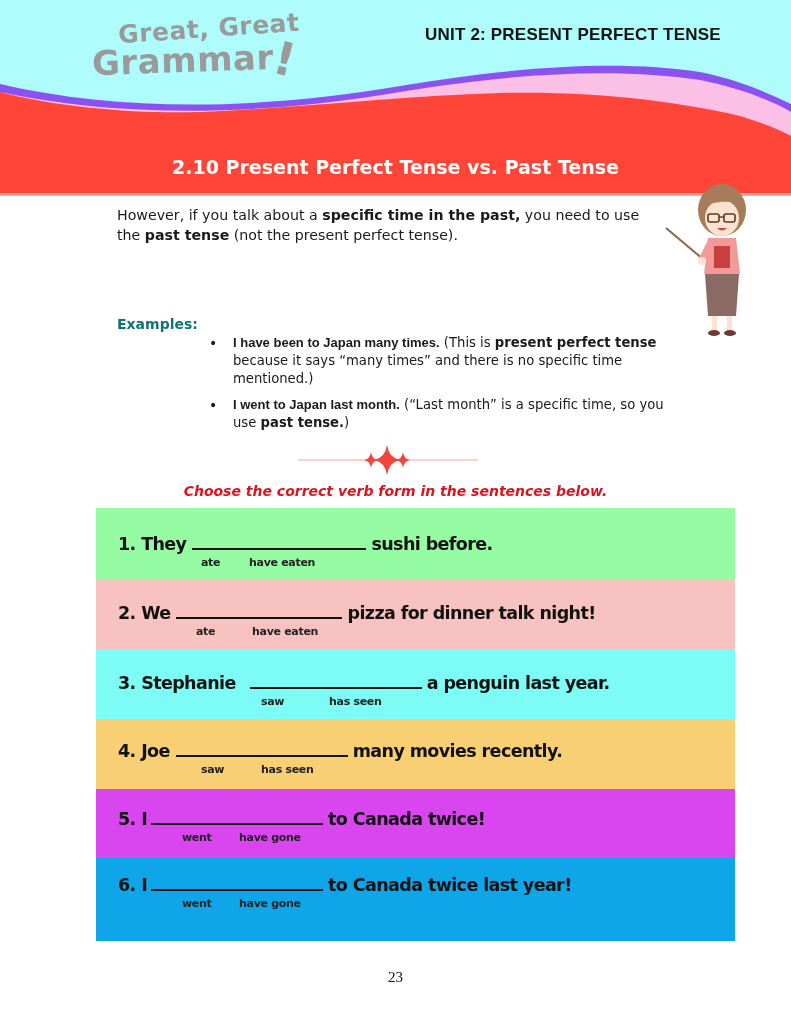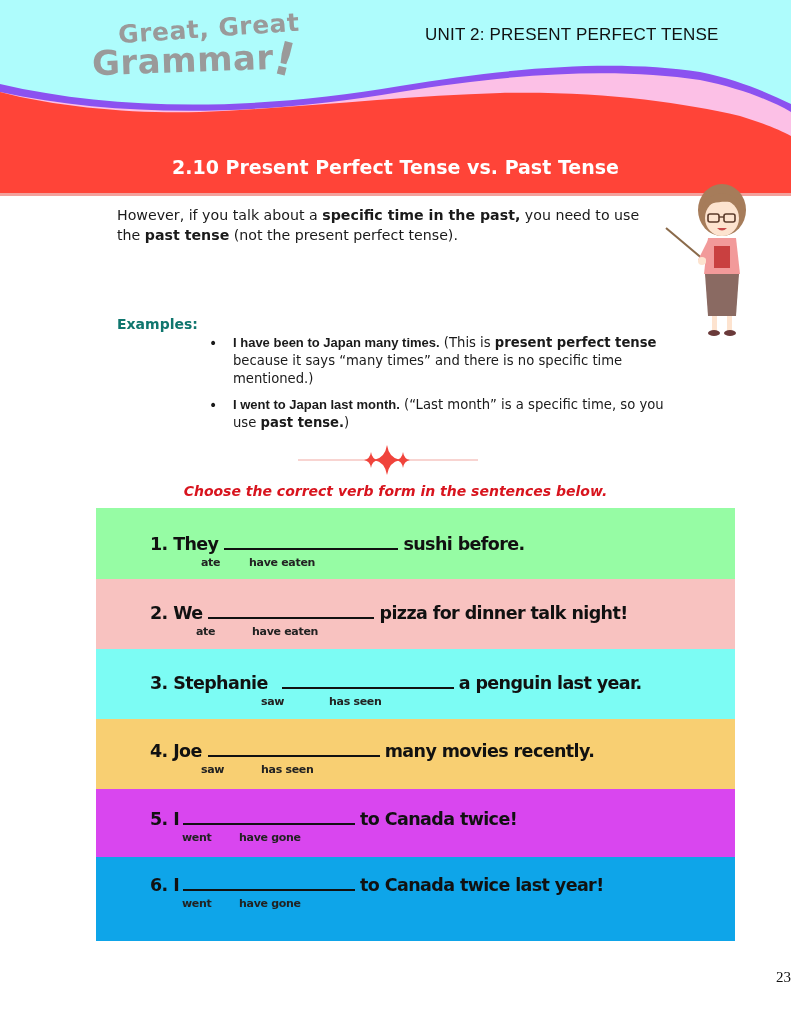--- a/index.html
+++ b/index.html
@@ -3,41 +3,41 @@
 <meta charset="utf-8">
 <style>
   html, body { margin: 0; padding: 0; }
   body { width: 791px; height: 1024px; background: #ffffff; position: relative; overflow: hidden; font-family: "DejaVu Sans", sans-serif; color: #111; }
   .header { position: absolute; left: 0; top: 0; width: 791px; height: 196px; }
   .header svg { position: absolute; left: 0; top: 0; }
   .logo { position: absolute; left: 92px; top: 12px; width: 220px; height: 68px; }
   .logo-line1 { position: absolute; left: 26px; top: 2px; font-family: "DejaVu Sans", sans-serif; font-weight: bold; font-size: 25px; color: #9a9a9a; transform: rotate(-4deg); letter-spacing: 0.5px; }
   .logo-line2 { position: absolute; left: 0px; top: 28px; font-family: "DejaVu Sans", sans-serif; font-weight: bold; font-size: 34px; color: #9a9a9a; transform: rotate(-2deg); letter-spacing: 0.5px; }
   .logo-bang { position: absolute; left: 182px; top: 20px; font-family: "DejaVu Sans", sans-serif; font-weight: bold; font-size: 46px; color: #9a9a9a; transform: rotate(14deg); }
-  .unit-title { position: absolute; left: 425px; top: 25px; font-family: "Liberation Sans", sans-serif; font-weight: normal; font-size: 17px; color: #111; letter-spacing: 0.2px; text-align: center; }
+  .unit-title { position: absolute; left: 425px; top: 25px; font-family: "Liberation Sans", sans-serif; font-weight: bold; font-size: 17px; color: #111; letter-spacing: 0.2px; text-align: center; }
   .section-title { position: absolute; left: 0; width: 791px; top: 156px; text-align: center; font-family: "DejaVu Sans", sans-serif; font-weight: bold; font-size: 19px; color: #ffffff; }
   .section-title span { position: relative; left: 0px; margin-top: 36px; }
   .intro { position: absolute; left: 117px; top: 205px; width: 545px; font-family: "DejaVu Sans", sans-serif; font-size: 14.2px; line-height: 20px; color: #1a1a1a; }
   .intro p { margin: 0 0 11px 0; }
   .intro b { font-weight: bold; }
   .examples-label { position: absolute; left: 117px; top: 316px; font-family: "DejaVu Sans", sans-serif; font-weight: bold; font-size: 14px; color: #0f766e; }
   .examples { position: absolute; left: 206px; top: 334px; width: 470px; margin: 0; padding: 0; list-style: none; font-family: "DejaVu Sans", sans-serif; font-size: 13.2px; line-height: 18px; color: #1a1a1a; }
   .examples li { position: relative; padding-left: 27px; margin-bottom: 8px; }
   .examples li .bullet { position: absolute; left: 3px; top: 0; font-size: 14px; }
   .examples .lead { font-family: Liberation Sans, sans-serif; font-weight: bold; font-size: 13px; }
   .teacher { position: absolute; left: 664px; top: 180px; width: 110px; height: 158px; }
   .divider { position: absolute; left: 298px; top: 445px; width: 180px; height: 34px; }
   .instruction { position: absolute; left: 0; width: 791px; top: 483px; text-align: center; font-family: "DejaVu Sans", sans-serif; font-weight: bold; font-style: italic; font-size: 14px; color: #d8141e; }
   .exercise { position: absolute; left: 96px; top: 508px; width: 639px; }
   .row { position: relative; width: 639px; }
-  .sentence { position: absolute; left: 22px; top: 26px; font-family: "DejaVu Sans", sans-serif; font-weight: bold; font-size: 17.5px; color: #111; letter-spacing: -0.6px; white-space: nowrap; margin-left: 32px; }
+  .sentence { position: absolute; left: 22px; top: 26px; font-family: "DejaVu Sans", sans-serif; font-weight: bold; font-size: 17.5px; color: #111; letter-spacing: -0.6px; white-space: nowrap; }
   .blank { display: inline-block; border-bottom: 2px solid #111; height: 14px; vertical-align: baseline; margin: 0 5px 0 6px; }
   .choices { position: absolute; top: 48px; font-family: "DejaVu Sans", sans-serif; font-weight: bold; font-size: 11px; color: #222; white-space: nowrap; letter-spacing: -0.3px; }
   .choices span { position: absolute; top: 0; }
-  .page-number { position: absolute; left: 0; width: 791px; top: 969px; text-align: right; font-family: "Liberation Serif", serif; font-size: 15px; color: #111; }
+  .page-number { position: absolute; left: 0; width: 791px; top: 969px; text-align: center; font-family: "Liberation Serif", serif; font-size: 15px; color: #111; }
 </style>
 </head>
 <body>
 
 <div class="header">
   <svg width="791" height="196" viewBox="0 0 791 196">
     <rect x="0" y="0" width="791" height="196" fill="#aefcfc"></rect>
     <path d="M0,84 C120,112 260,110 400,86 C520,66 620,60 700,72 C740,80 770,94 791,104 L791,196 L0,196 Z" fill="#8b52f0"></path>
     <path d="M0,92 C120,118 260,116 400,92 C520,72 620,68 700,80 C740,88 770,100 791,112 L791,196 L0,196 Z" fill="#fcc0e6"></path>
     <path d="M0,92 C60,108 140,114 200,112 C300,108 400,96 500,93 C600,91 680,102 740,116 C760,122 780,130 791,136 L791,196 L0,196 Z" fill="#ff4438"></path>

